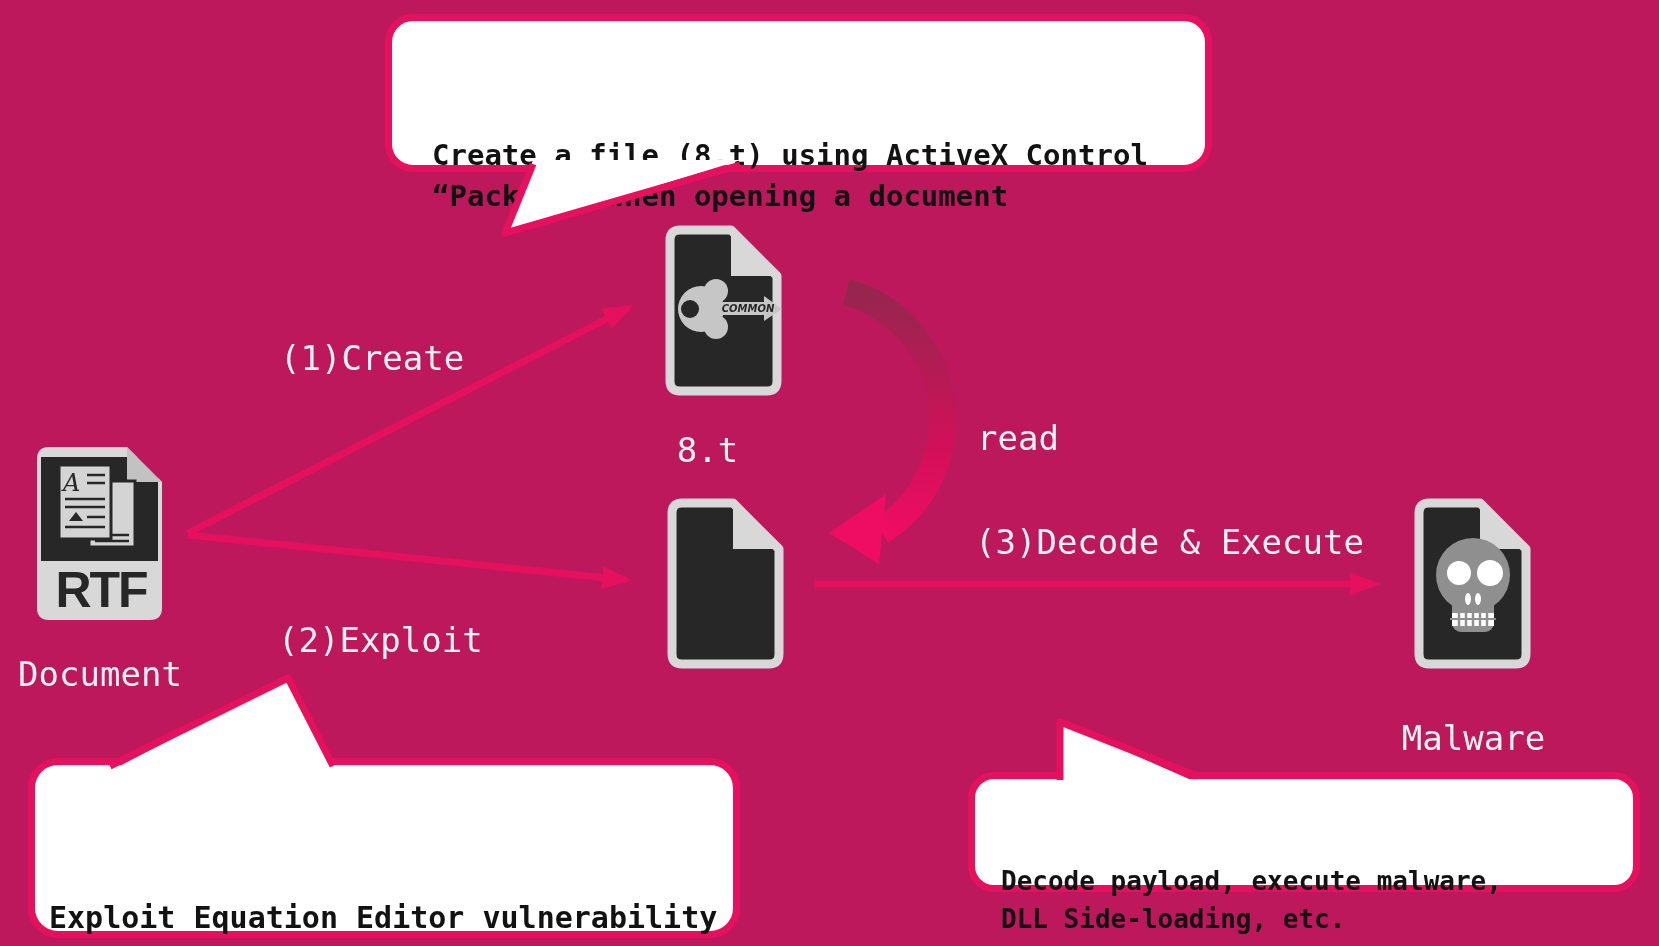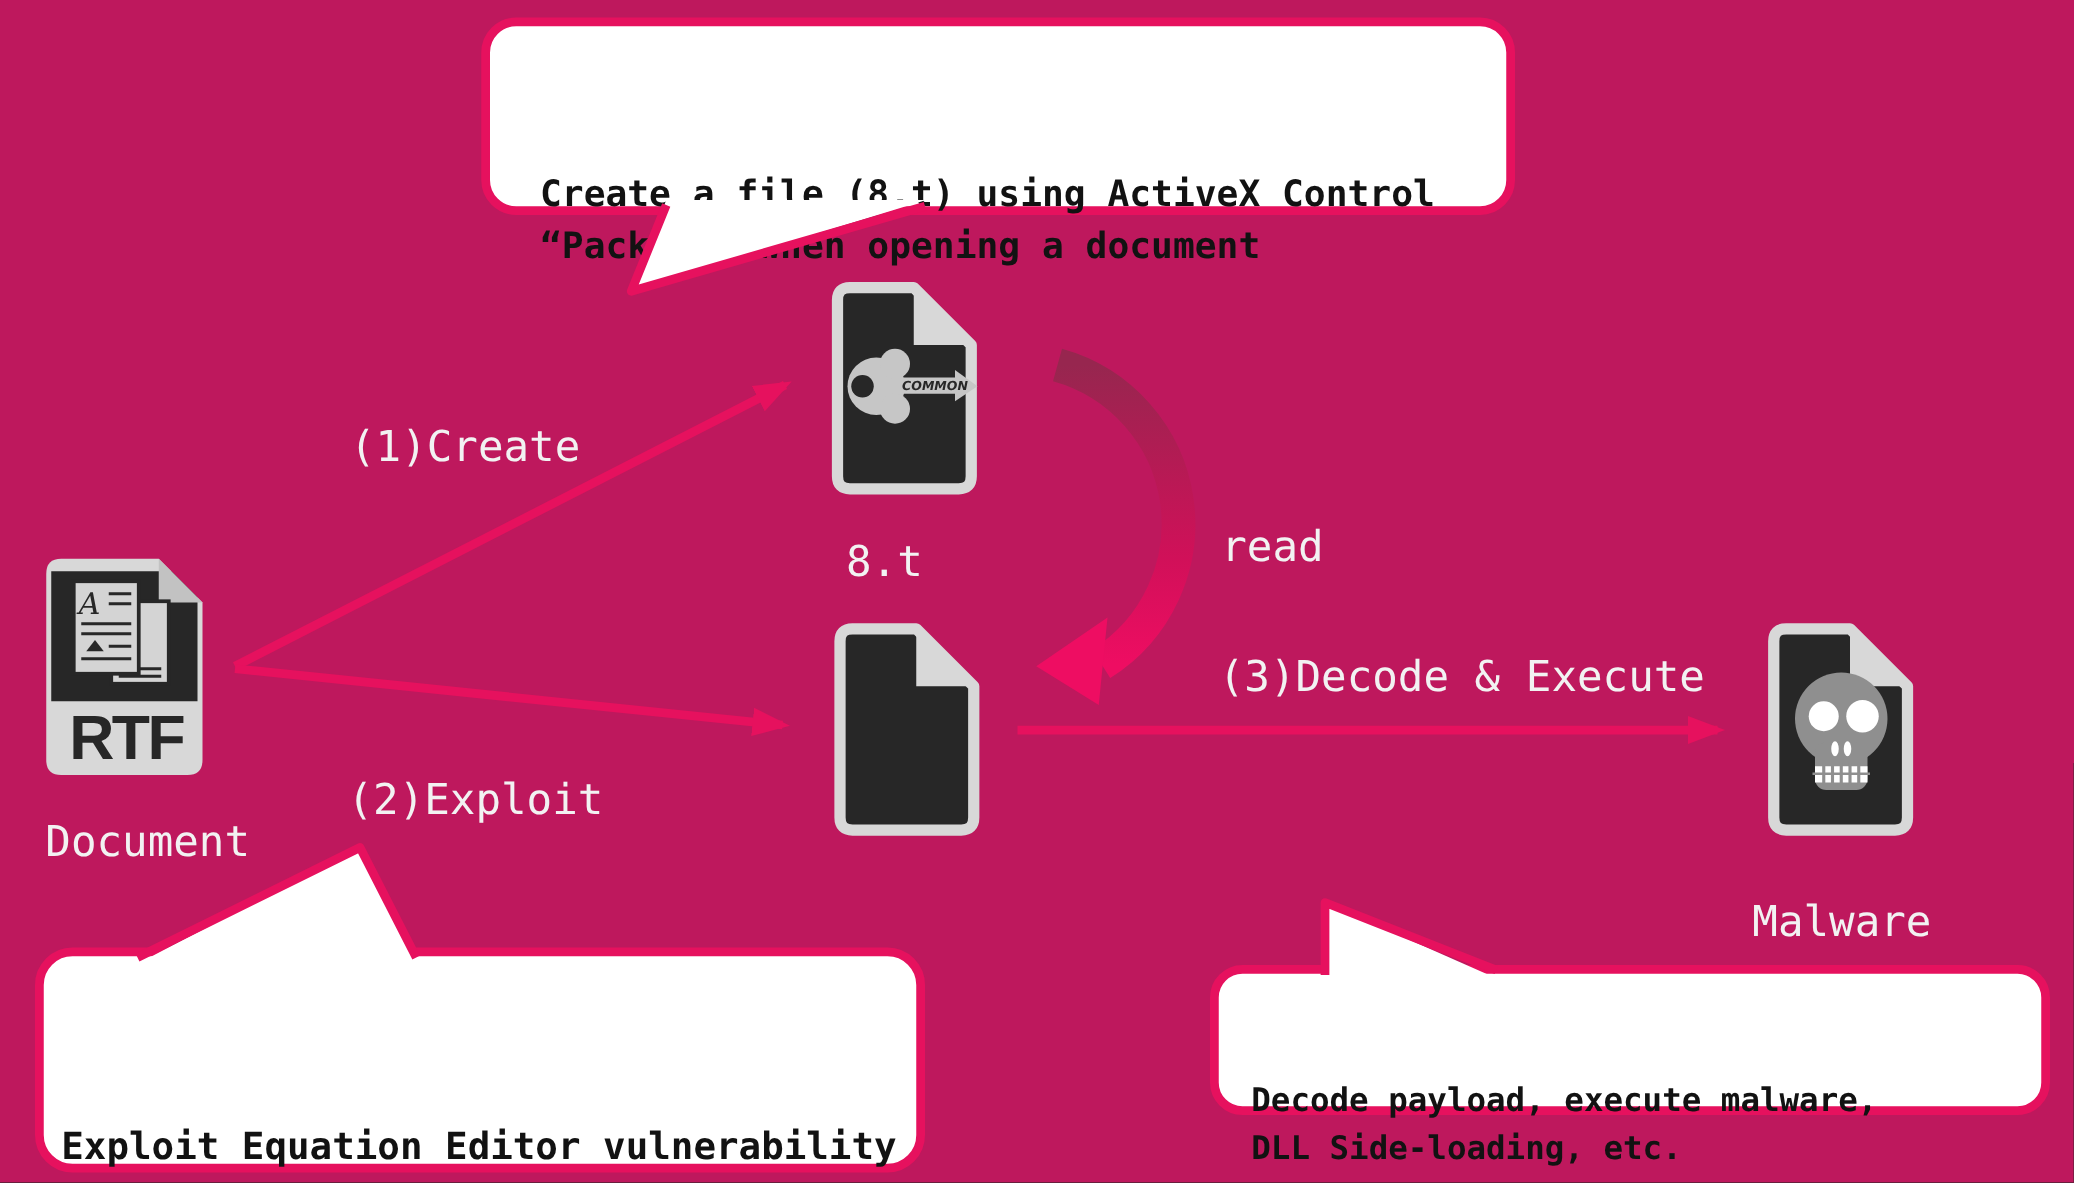--- a/index.html
+++ b/index.html
@@ -161,17 +161,17 @@
         <path d="M 1450 619 H 1496" stroke="#8f8f8f" stroke-width="2"></path>
       </g>
     </g>
   </svg>
 
   <div class="label" style="left:280px;top:318px;">(1)Create</div>
   <div class="label" style="left:278px;top:600px;">(2)Exploit</div>
   <div class="label" style="left:977px;top:398px;">read</div>
   <div class="label" style="left:975px;top:502px;">(3)Decode &amp; Execute</div>
 
-  <div class="label centered" style="left:0px;top:634px;width:200px;text-align:right;">Document</div>
+  <div class="label centered" style="left:0px;top:634px;width:200px;">Document</div>
   <div class="label centered" style="left:645px;top:410px;width:125px;">8.t</div>
   <div class="label centered" style="left:1386px;top:698px;width:175px;">Malware</div>
 
 </div>
 
 </body></html>

